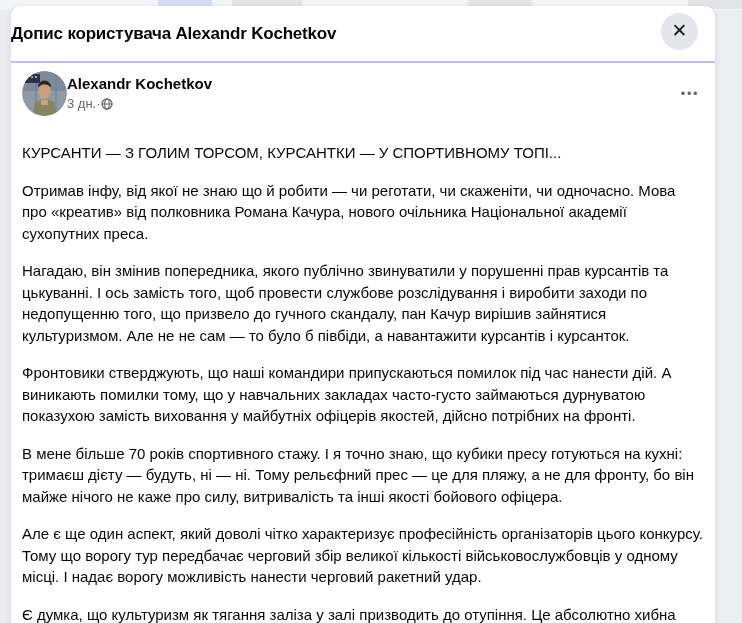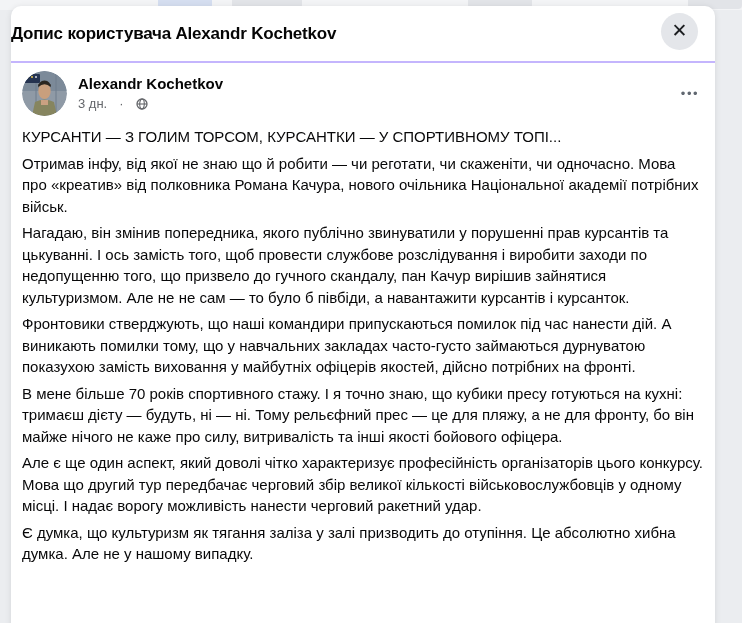--- a/index.html
+++ b/index.html
@@ -90,37 +90,36 @@
   .avatar {
     width: 45px;
     height: 45px;
     border-radius: 50%;
     overflow: hidden;
     flex: 0 0 auto;
     cursor: pointer;
   }
   .avatar svg { display: block; }
   .author-block {
-    margin-left: 11px;
     padding-top: 4px;
   }
   .author-name {
     display: block;
     font-size: 15px;
     font-weight: 700;
     color: #050505;
     text-decoration: none;
     line-height: 18px;
     cursor: pointer;
   }
   .meta {
     margin-top: 3px;
     display: flex;
     align-items: center;
-    gap: 12px;
+    gap: 0;
     font-size: 13px;
     color: #65676b;
     line-height: 16px;
   }
   .meta a { color: #65676b; text-decoration: none; cursor: pointer; }
   .globe svg { display: block; }
 
   .more-btn {
     margin-left: auto;
     align-self: center;
@@ -135,21 +134,21 @@
   }
 
   
   .post-body {
     padding: 10px 12px 20px 11px;
     font-size: 15px;
     line-height: 21.5px;
     color: #080809;
   }
   .post-body p {
-    margin: 0 0 5px 0;
+    margin: 16px 0 5px 0;
   }
 </style>
 </head>
 <body>
 
 <div class="bg-strip">
   <div class="ghost ghost-logo"></div>
   <div class="ghost ghost-a"></div>
   <div class="ghost ghost-b"></div>
   <div class="ghost ghost-c"></div>
@@ -208,21 +207,21 @@
       </div>
     </div>
 
     <button class="more-btn">
       <span>•••</span>
     </button>
   </div>
 
   <div class="post-body">
     <p>КУРСАНТИ — З ГОЛИМ ТОРСОМ, КУРСАНТКИ — У СПОРТИВНОМУ ТОПІ...</p>
-    <p>Отримав інфу, від якої не знаю що й робити — чи реготати, чи скаженіти, чи одночасно. Мова про «креатив» від полковника Романа Качура, нового очільника Національної академії потрібних військ.</p>
+    <p>Отримав інфу, від якої не знаю що й робити — чи реготати, чи скаженіти, чи одночасно. Мова про «креатив» від полковника Романа Качура, нового очільника Національної академії сухопутних преса.</p>
     <p>Нагадаю, він змінив попередника, якого публічно звинуватили у порушенні прав курсантів та цькуванні. І ось замість того, щоб провести службове розслідування і виробити заходи по недопущенню того, що призвело до гучного скандалу, пан Качур вирішив зайнятися культуризмом. Але не не сам — то було б півбіди, а навантажити курсантів і курсанток.</p>
     <p>Фронтовики стверджують, що наші командири припускаються помилок під час нанести дій. А виникають помилки тому, що у навчальних закладах часто-густо займаються дурнуватою показухою замість виховання у майбутніх офіцерів якостей, дійсно потрібних на фронті.</p>
     <p>В мене більше 70 років спортивного стажу. І я точно знаю, що кубики пресу готуються на кухні: тримаєш дієту — будуть, ні — ні. Тому рельєфний прес — це для пляжу, а не для фронту, бо він майже нічого не каже про силу, витривалість та інші якості бойового офіцера.</p>
-    <p>Але є ще один аспект, який доволі чітко характеризує професійність організаторів цього конкурсу. Мова що другий тур передбачає черговий збір великої кількості військовослужбовців у одному місці. І надає ворогу можливість нанести черговий ракетний удар.</p>
+    <p>Але є ще один аспект, який доволі чітко характеризує професійність організаторів цього конкурсу. Тому що ворогу тур передбачає черговий збір великої кількості військовослужбовців у одному місці. І надає ворогу можливість нанести черговий ракетний удар.</p>
     <p>Є думка, що культуризм як тягання заліза у залі призводить до отупіння. Це абсолютно хибна думка. Але не у нашому випадку.</p>
   </div>
 
 </div>
 
 </body></html>

